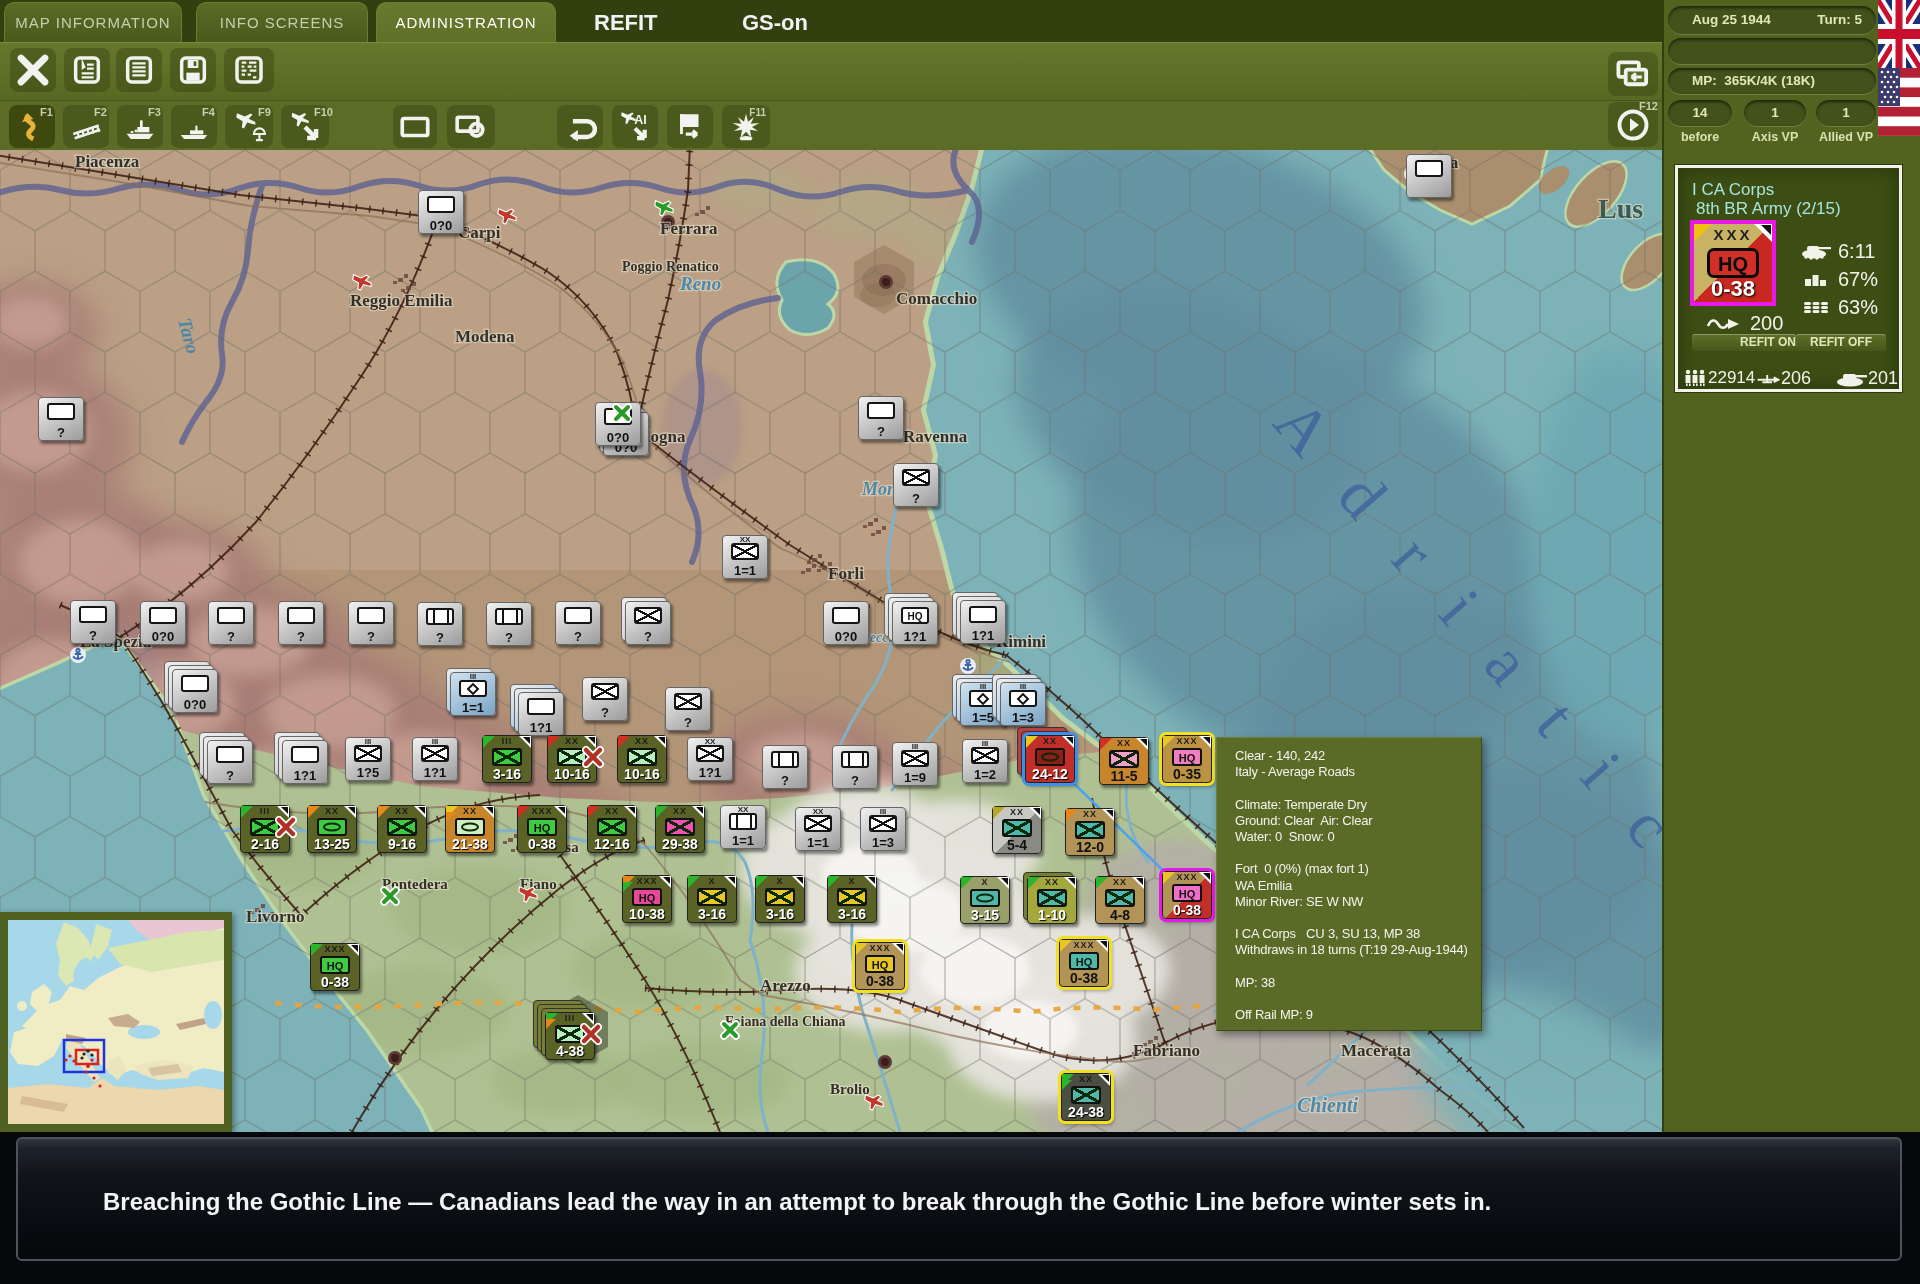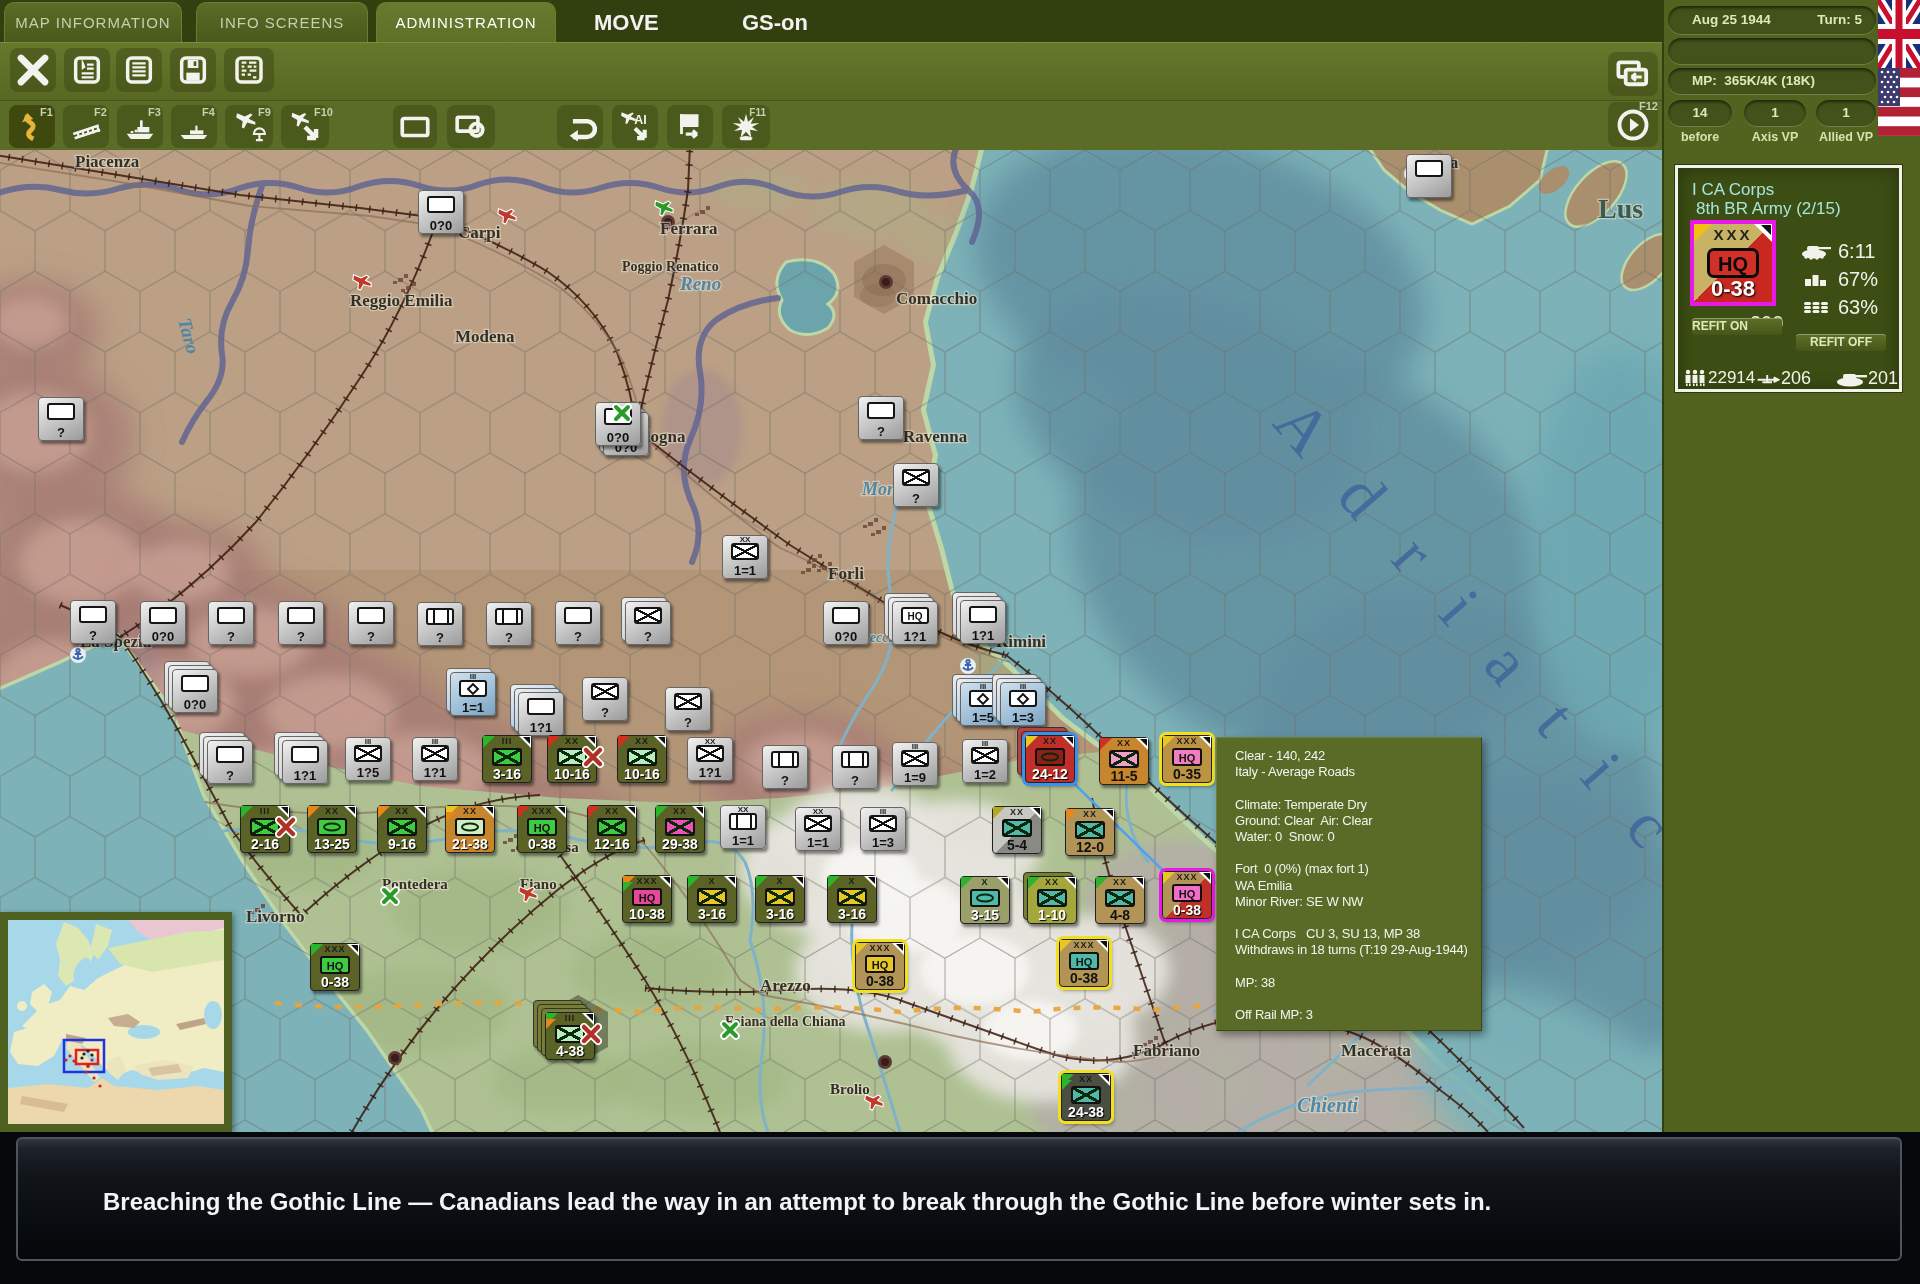--- a/index.html
+++ b/index.html
@@ -297,21 +297,21 @@
         <circle cx="8" cy="3.6" r="1.7"></circle>
         <path d="M8,5.3 L8,12.5 M4.8,7 L11.2,7 M3,9.5 Q8,14.5 13,9.5"></path>
       </g>
     </g>
 </svg>
 
 <div style="position:absolute;left:0;top:0;width:1662px;height:42px;background:#32400f"></div>
 <div class="tab" style="left:4px;width:178px;background:linear-gradient(#5a6c26,#49591c);color:#c6cfae">MAP INFORMATION</div>
 <div class="tab" style="left:196px;width:172px;background:linear-gradient(#5a6c26,#49591c);color:#c6cfae">INFO SCREENS</div>
 <div class="tab" style="left:376px;width:180px;background:linear-gradient(#687a2e,#5d7026);color:#fff;height:42px">ADMINISTRATION</div>
-<div style="position:absolute;left:594px;top:10px;font:bold 22px 'Liberation Sans';color:#f2f2f2">MOVE</div>
+<div style="position:absolute;left:594px;top:10px;font:bold 22px 'Liberation Sans';color:#f2f2f2">REFIT</div>
 <div style="position:absolute;left:742px;top:10px;font:bold 22px 'Liberation Sans';color:#f2f2f2">GS-on</div>
 <div style="position:absolute;left:0;top:42px;width:1662px;height:58px;background:linear-gradient(#66782c,#576822);border-top:1px solid #7a8d3a"></div>
 <div style="position:absolute;left:0;top:100px;width:1662px;height:50px;background:#5a6c25;border-top:1px solid #46551a"></div>
 
 <div style="position:absolute;left:10px;top:48px;width:46px;height:44px;background:rgba(56,68,18,0.45);border-radius:8px">
     <svg viewBox="0 0 24 24" width="36" height="36" style="position:absolute;left:50%;top:50%;transform:translate(-50%,-50%)">
       <path d="M4 4 L20 20 M20 4 L4 20" fill="none" stroke="#f2f2ee" stroke-width="4.5" stroke-linecap="round"></path>
     </svg>
   </div>
 <div style="position:absolute;left:64px;top:48px;width:46px;height:44px;background:rgba(56,68,18,0.45);border-radius:8px">
@@ -1129,21 +1129,21 @@
 <div style="position:absolute;left:18px;top:26px;font:13px 'Liberation Sans';letter-spacing:-0.2px;color:#f4f4ee;white-space:nowrap">Italy - Average Roads</div>
 <div style="position:absolute;left:18px;top:59px;font:13px 'Liberation Sans';letter-spacing:-0.2px;color:#f4f4ee;white-space:nowrap">Climate: Temperate Dry</div>
 <div style="position:absolute;left:18px;top:75px;font:13px 'Liberation Sans';letter-spacing:-0.2px;color:#f4f4ee;white-space:nowrap">Ground: Clear&nbsp; Air: Clear</div>
 <div style="position:absolute;left:18px;top:91px;font:13px 'Liberation Sans';letter-spacing:-0.2px;color:#f4f4ee;white-space:nowrap">Water: 0&nbsp; Snow: 0</div>
 <div style="position:absolute;left:18px;top:123px;font:13px 'Liberation Sans';letter-spacing:-0.2px;color:#f4f4ee;white-space:nowrap">Fort&nbsp; 0 (0%) (max fort 1)</div>
 <div style="position:absolute;left:18px;top:140px;font:13px 'Liberation Sans';letter-spacing:-0.2px;color:#f4f4ee;white-space:nowrap">WA Emilia</div>
 <div style="position:absolute;left:18px;top:156px;font:13px 'Liberation Sans';letter-spacing:-0.2px;color:#f4f4ee;white-space:nowrap">Minor River: SE W NW</div>
 <div style="position:absolute;left:18px;top:188px;font:13px 'Liberation Sans';letter-spacing:-0.2px;color:#f4f4ee;white-space:nowrap">I CA Corps&nbsp;&nbsp; CU 3, SU 13, MP 38</div>
 <div style="position:absolute;left:18px;top:204px;font:13px 'Liberation Sans';letter-spacing:-0.2px;color:#f4f4ee;white-space:nowrap">Withdraws in 18 turns (T:19 29-Aug-1944)</div>
 <div style="position:absolute;left:18px;top:237px;font:13px 'Liberation Sans';letter-spacing:-0.2px;color:#f4f4ee;white-space:nowrap">MP: 38</div>
-<div style="position:absolute;left:18px;top:269px;font:13px 'Liberation Sans';letter-spacing:-0.2px;color:#f4f4ee;white-space:nowrap">Off Rail MP: 3</div>
+<div style="position:absolute;left:18px;top:269px;font:13px 'Liberation Sans';letter-spacing:-0.2px;color:#f4f4ee;white-space:nowrap">Off Rail MP: 9</div>
 </div>
 
 <div style="position:absolute;left:1662px;top:0;width:258px;height:1132px;background:#51631f;border-left:2px solid #31400e"></div>
 <div style="position:absolute;left:1668px;top:6px;width:208px;height:28px;background:#42521a;border-radius:14px;box-shadow:inset 0 2px 3px rgba(0,0,0,.55),0 1px 0 rgba(255,255,255,.18);color:#dfe8b8;font:bold 13.5px 'Liberation Sans';line-height:28px"><span style="margin-left:24px">Aug 25 1944</span><span style="float:right;margin-right:14px">Turn: 5</span></div>
 <div style="position:absolute;left:1668px;top:38px;width:208px;height:26px;background:#42521a;border-radius:13px;box-shadow:inset 0 2px 3px rgba(0,0,0,.55),0 1px 0 rgba(255,255,255,.18);color:#dfe8b8;font:bold 13.5px 'Liberation Sans';line-height:26px"></div>
 <div style="position:absolute;left:1668px;top:68px;width:208px;height:26px;background:#42521a;border-radius:13px;box-shadow:inset 0 2px 3px rgba(0,0,0,.55),0 1px 0 rgba(255,255,255,.18);color:#dfe8b8;font:bold 13.5px 'Liberation Sans';line-height:26px"><span style="margin-left:24px">MP:&nbsp; 365K/4K (18K)</span></div>
 <div style="position:absolute;left:1668px;top:100px;width:64px;height:26px;background:#42521a;border-radius:13px;box-shadow:inset 0 2px 3px rgba(0,0,0,.55),0 1px 0 rgba(255,255,255,.18);color:#dfe8b8;font:bold 13.5px 'Liberation Sans';line-height:26px">
     <span style="display:block;text-align:center">14</span>
   </div>
 <div style="position:absolute;left:1744px;top:100px;width:62px;height:26px;background:#42521a;border-radius:13px;box-shadow:inset 0 2px 3px rgba(0,0,0,.55),0 1px 0 rgba(255,255,255,.18);color:#dfe8b8;font:bold 13.5px 'Liberation Sans';line-height:26px">
@@ -1242,21 +1242,21 @@
         <rect x="19" y="8" width="7" height="3" rx="1.5"></rect>
         <rect x="19" y="12" width="7" height="3" rx="1.5"></rect>
       </g>
     </svg>
 <div style="position:absolute;left:160px;top:128px;font:20px 'Liberation Sans';color:#f2f2ea">63%</div>
 <svg width="34" height="16" viewBox="0 0 34 16" style="position:absolute;left:28px;top:148px">
       <path d="M2 10 C5 3 9 3 12 8 C15 13 19 13 22 8" fill="none" stroke="#f2f2ea" stroke-width="2.6"></path>
       <path d="M22 3 L33 8 L22 13 Z" fill="#f2f2ea"></path>
     </svg>
 <div style="position:absolute;left:72px;top:144px;font:20px 'Liberation Sans';color:#f2f2ea">200</div>
-<div style="position:absolute;left:14px;top:150px;width:90px;height:17px;background:linear-gradient(#5e7026,#46561a);border-radius:3px;text-align:left;font:bold 12px 'Liberation Sans';line-height:17px;color:#dfe9bd;box-shadow:inset 0 1px 0 rgba(255,255,255,.3)">REFIT ON</div>
+<div style="position:absolute;left:14px;top:166px;width:104px;height:17px;background:linear-gradient(#5e7026,#46561a);border-radius:3px;text-align:right;font:bold 12px 'Liberation Sans';line-height:17px;color:#dfe9bd;box-shadow:inset 0 1px 0 rgba(255,255,255,.3)">REFIT ON</div>
 <div style="position:absolute;left:118px;top:166px;width:90px;height:17px;background:linear-gradient(#5e7026,#46561a);border-radius:3px;text-align:center;font:bold 12px 'Liberation Sans';line-height:17px;color:#dfe9bd;box-shadow:inset 0 1px 0 rgba(255,255,255,.3)">REFIT OFF</div>
 <svg width="24" height="17" viewBox="0 0 24 17" style="position:absolute;left:5px;top:201px">
       <g fill="#f2f2ea">
         <circle cx="5" cy="3" r="2.2"></circle>
         <circle cx="12" cy="3" r="2.2"></circle>
         <circle cx="19" cy="3" r="2.2"></circle>
         <rect x="2.5" y="6" width="5" height="8"></rect>
         <rect x="9.5" y="6" width="5" height="8"></rect>
         <rect x="16.5" y="6" width="5" height="8"></rect>
         <rect x="3" y="14.5" width="1.6" height="2.5"></rect>

